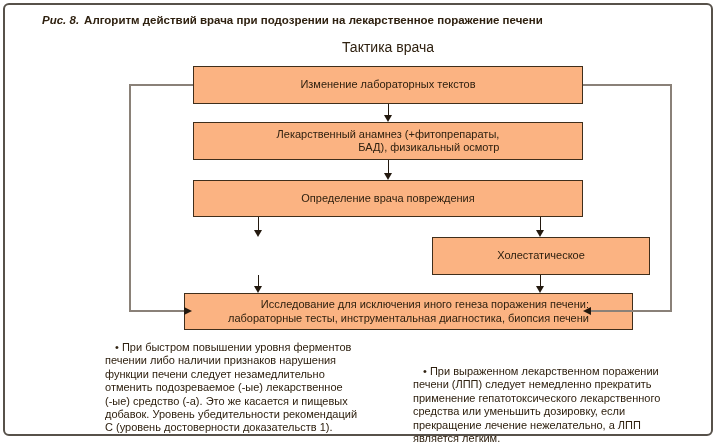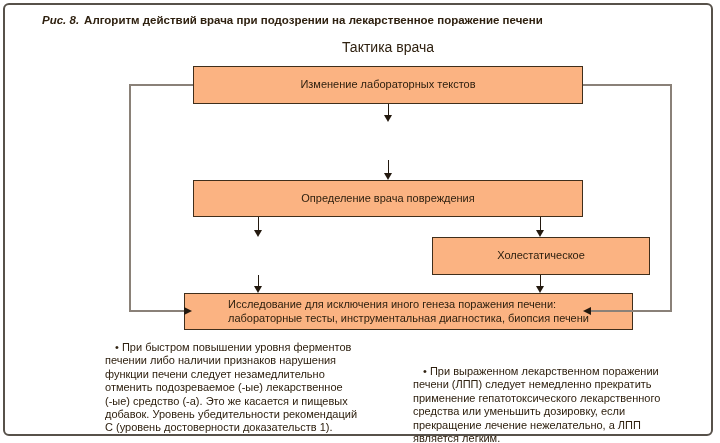--- a/index.html
+++ b/index.html
@@ -20,21 +20,21 @@
   .caption .lbl{font-style:italic;font-weight:600;margin-right:5px;}
   .caption .txt{font-weight:bold;}
   .tactics{
     position:absolute;left:193px;top:39px;width:390px;text-align:center;
     font-size:14px;color:#2f2110;
   }
   .box{
     position:absolute;box-sizing:border-box;
     background:#fbb382;border:1.5px solid #3f2e1b;
     display:flex;align-items:center;justify-content:center;
-    text-align:left;font-size:11px;line-height:13.5px;color:#2f2110;
+    text-align:right;font-size:11px;line-height:13.5px;color:#2f2110;
     padding:16px 8px;white-space:pre-line;
   }
   .b1{left:193px;top:66px;width:390px;height:38px;}
   .b2{left:193px;top:122px;width:390px;height:38px;}
   .b3{left:193px;top:180px;width:390px;height:37px;}
   .b4a{left:150px;top:237px;width:217px;height:38px;}
   .b4b{left:432px;top:237px;width:218px;height:38px;}
   .b5{left:184px;top:293px;width:449px;height:37px;}
   .aline{position:absolute;width:1.5px;background:#23190f;}
   .ahead-down{position:absolute;width:0;height:0;
@@ -60,20 +60,22 @@
 <div class="stage">
   <div class="frame"></div>
 
   <div class="caption">
     <span class="lbl">Рис. 8.</span><span class="txt">Алгоритм действий врача при подозрении на лекарственное поражение печени</span>
   </div>
 
   <div class="tactics">Тактика врача</div>
 
   <div class="box b1">Изменение лабораторных текстов</div>
+  <div class="box b2">Лекарственный анамнез (+фитопрепараты,
+БАД), физикальный осмотр</div>
   <div class="box b3">Определение врача повреждения</div>
   <div class="box b4b">Холестатическое</div>
   <div class="box b5">Исследование для исключения иного генеза поражения печени:
 лабораторные тесты, инструментальная диагностика, биопсия печени</div>
 
   <div class="aline" style="left:387.5px;top:104px;height:12px;"></div>
   <div class="ahead-down" style="left:383.5px;top:115px;"></div>
 
   <div class="aline" style="left:387.5px;top:160px;height:14px;"></div>
   <div class="ahead-down" style="left:383.5px;top:173px;"></div>

